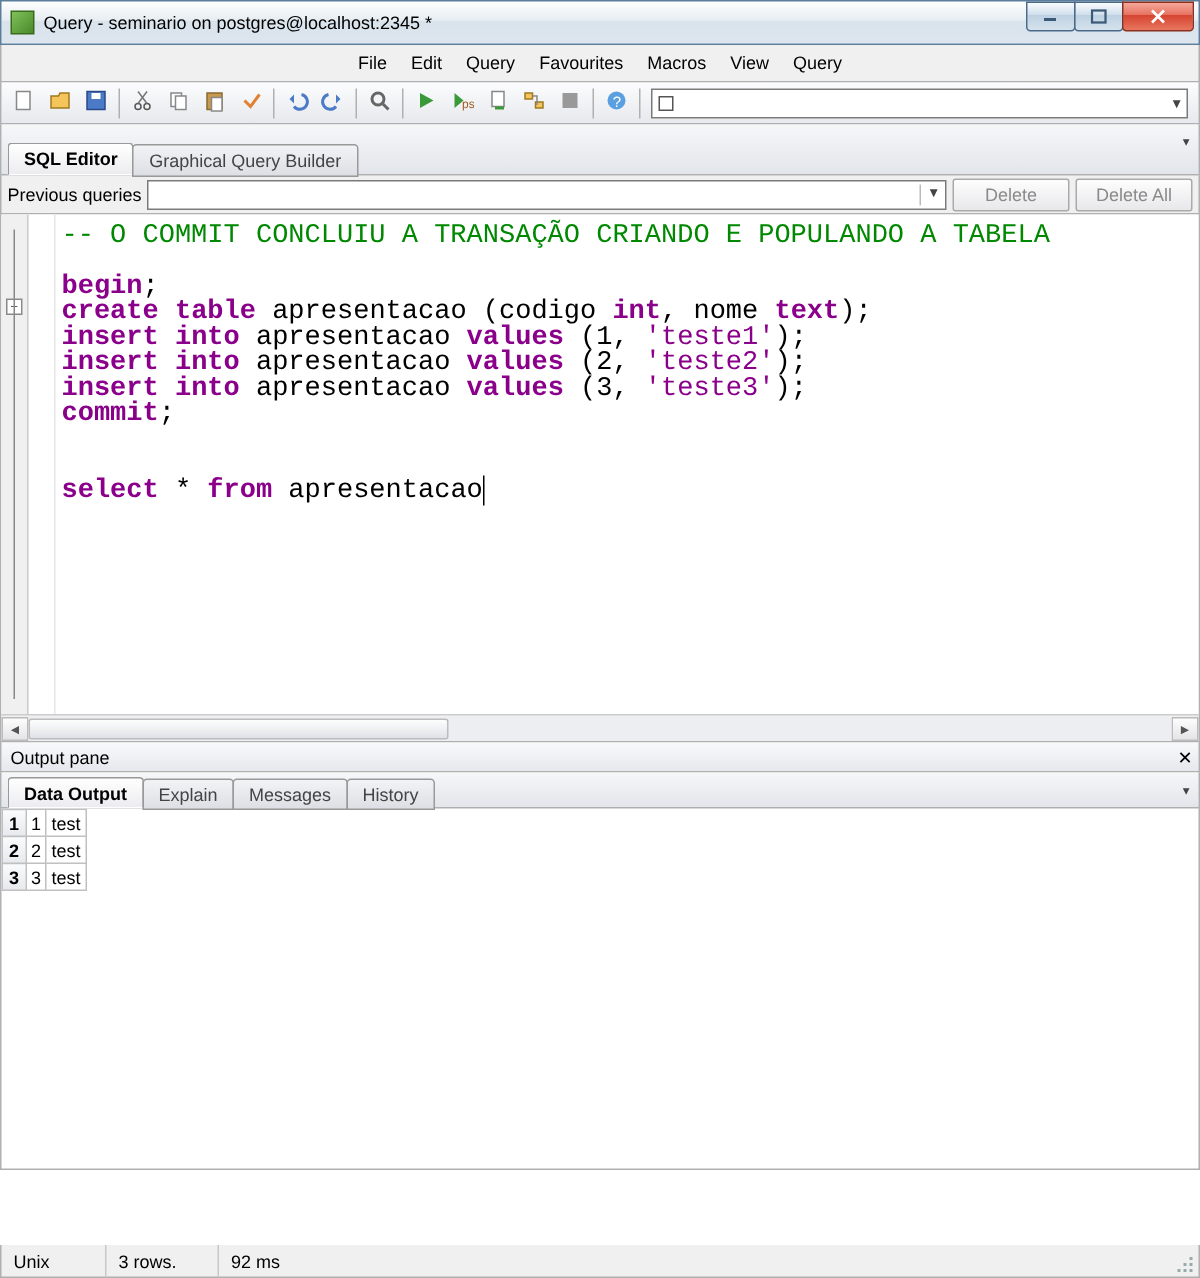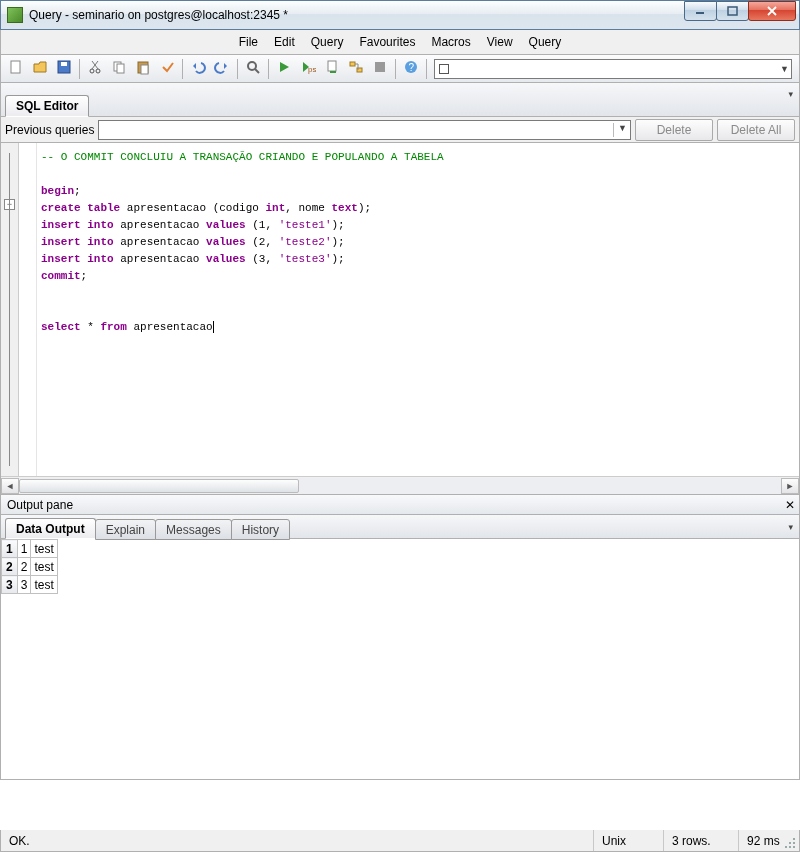--- a/index.html
+++ b/index.html
@@ -39,21 +39,21 @@
 .prevq-combo { flex: 1; height: 20px; border: 1px solid #7a7a7a; background: #fff; position: relative; }
 .prevq-combo .dd { position: absolute; right: 3px; top: 2px; font-size: 9px; color: #444; border-left: 1px solid #bbb; padding-left: 4px; height: 14px; }
 .pbtn { width: 78px; height: 22px; border: 1px solid #aaa; background: linear-gradient(#fdfdfd,#e8e8eb); color: #8a8a8a; text-align: center; padding-top: 3px; border-radius: 2px; }
 
 
 .editor-wrap { border: 1px solid #b0b0b0; border-top: none; }
 .editor { height: 333px; display: flex; background: #fff; overflow: hidden; }
 .gutter { width: 18px; background: #f0f0f0; border-right: 1px solid #ccc; position: relative; }
 .fold-line { position: absolute; left: 8px; top: 10px; bottom: 10px; width: 1px; background: #888; }
 .margin2 { width: 18px; background: #fff; border-right: 1px solid #e5e5e5; }
-.code { flex: 1; font-family: "Courier New", monospace; font-size: 11px; padding: 6px 4px; white-space: pre; line-height: 17px; position: relative; }
+.code { flex: 1; font-family: "Courier New", monospace; font-size: 18px; padding: 6px 4px; white-space: pre; line-height: 17px; position: relative; }
 .code .cmt { color: #008800; }
 .code .kw { color: #8b008b; font-weight: bold; }
 .code .str { color: #8b008b; }
 .code .caret { border-right: 1px solid #000; }
 .foldbox { position: absolute; left: 3px; top: 56px; width: 11px; height: 11px; border: 1px solid #888; background: #fff; font-size: 9px; line-height: 8px; text-align: center; color: #555; }
 .hscroll { height: 18px; background: #f0f0f0; border-top: 1px solid #ccc; display: flex; align-items: center; }
 .hscroll .arr { width: 18px; height: 16px; border: 1px solid #bbb; background: linear-gradient(#fdfdfd,#e4e4e7); text-align: center; font-size: 9px; line-height: 14px; color: #555; }
 .hscroll .track { flex: 1; background: #eceef1; height: 16px; position: relative; }
 .hscroll .thumb { position: absolute; left: 0; width: 280px; height: 14px; top: 1px; border: 1px solid #bbb; background: linear-gradient(#fdfdfd,#dfe2e6); border-radius: 2px; }
 
@@ -227,20 +227,21 @@
     </div>
   <div class="toolsep"></div>
   <div class="connection-combo">
     <span class="sq"></span>
     <span class="dd">▼</span>
   </div>
 </div>
 
 <div class="etabs">
   <div class="etab"><b>SQL Editor</b></div>
+  <div class="etab inactive">Graphical Query Builder</div>
   <span class="menuarr">▾</span>
 </div>
 
 <div class="prevq">
   <span class="prevq-label">Previous queries</span>
   <div class="prevq-combo">
       <span class="dd">▼</span>
     </div>
   <div class="pbtn">Delete</div>
   <div class="pbtn">Delete All</div>
@@ -303,21 +304,20 @@
     <tr>
       <th class="rownum">3</th>
       <td class="num">3</td>
       <td class="txt">test</td>
     </tr>
   </tbody>
     </table>
 </div>
 
 <div class="statusbar">
-  <div class="cell f1">OK.</div>
   <div class="cell w1">Unix</div>
   <div class="cell w3">3 rows.</div>
   <div class="cell w4">92 ms</div>
   <div class="grip">
     <span style="right:1px;bottom:1px"></span>
       <span style="right:5px;bottom:1px"></span>
       <span style="right:9px;bottom:1px"></span>
     <span style="right:1px;bottom:5px"></span>
       <span style="right:5px;bottom:5px"></span>
     <span style="right:1px;bottom:9px"></span>

